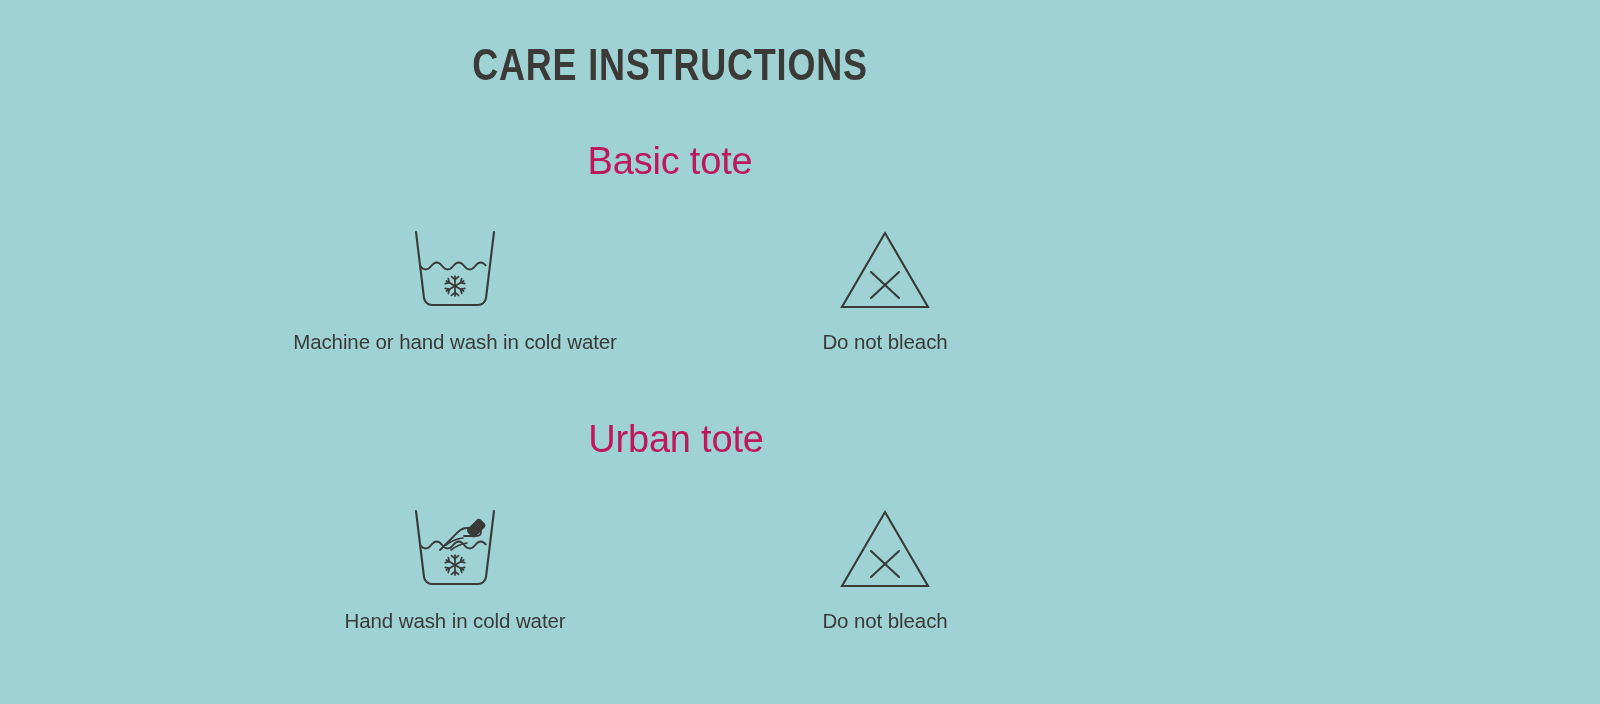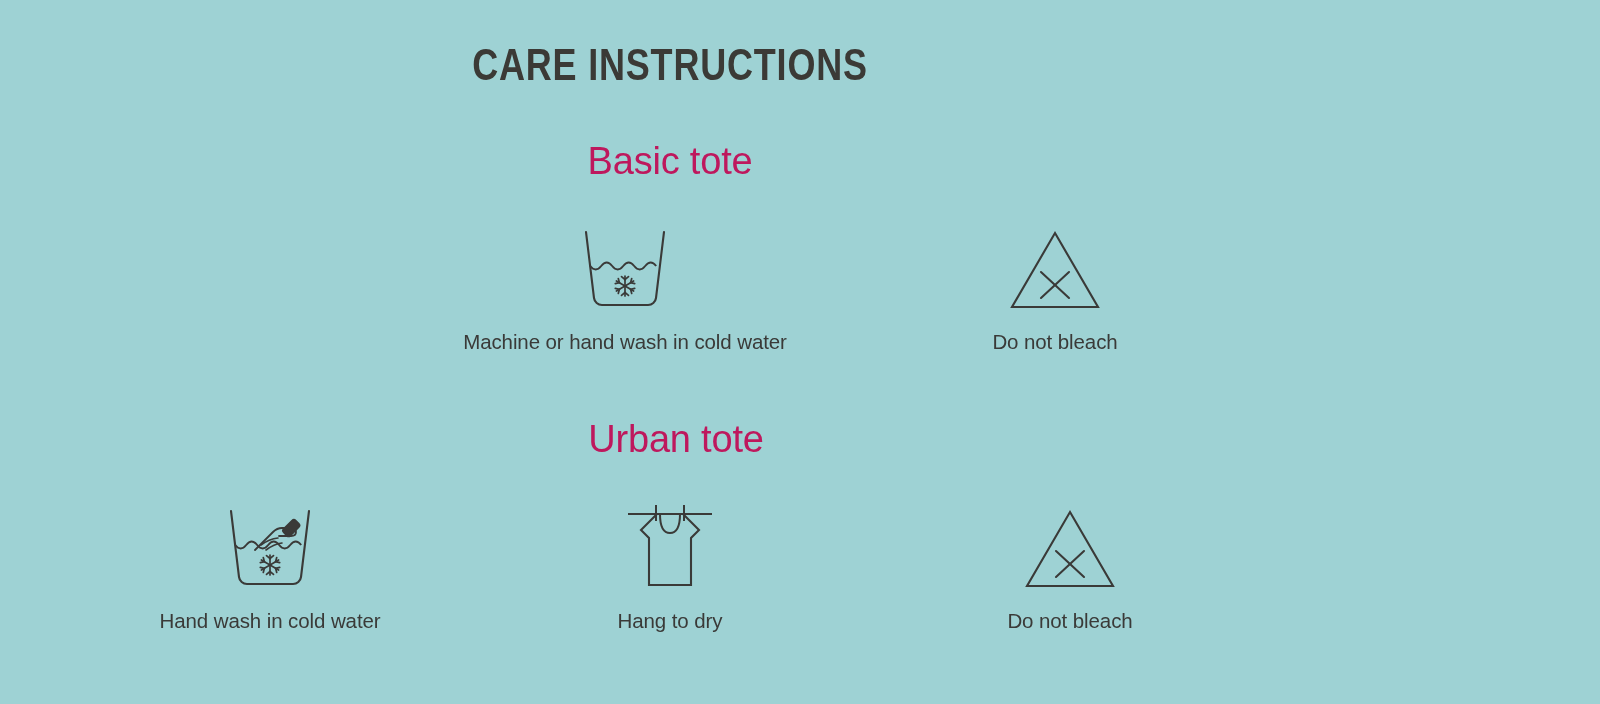--- a/index.html
+++ b/index.html
@@ -41,21 +41,21 @@
     line-height:1;
   }
   .section-basic { position:absolute; top:142px; left:0; right:0; }
   .section-urban { position:absolute; top:420px; left:12px; right:0; }
 
   
   .icon-row {
     position:absolute;
     left:0; right:0;
     display:flex;
-    justify-content:flex-end;
+    justify-content:center;
     align-items:flex-end;
     padding:0 70px;
   }
   .row-basic { top:218px; }
   .row-urban { top:497px; }
 
   .care-item {
     width:430px;
     display:flex;
     flex-direction:column;
@@ -161,32 +161,20 @@
             <line x1="39.4" y1="71.3" x2="35.3" y2="70.4"></line>
             <line x1="39.4" y1="71.3" x2="38.3" y2="75.5"></line>
             <line x1="50.6" y1="64.7" x2="54.7" y2="65.6"></line>
             <line x1="50.6" y1="64.7" x2="51.7" y2="60.5"></line>
           </g>
         </svg>
       </div>
       <div class="care-caption">Hand wash in cold water</div>
     </div>
 
-    <div class="care-item">
-      <div class="icon-box">
-        <svg width="92" height="92" viewBox="0 0 92 92" fill="none" stroke="#3a3a38" stroke-width="2.1">
-          <line x1="4" y1="17" x2="88" y2="17" stroke-width="2.0"></line>
-          <line x1="32" y1="8" x2="32" y2="24" stroke-width="2.0"></line>
-          <line x1="60" y1="8" x2="60" y2="24" stroke-width="2.0"></line>
-          <path d="M33 17 L17 33 L25 41 L25 88 L67 88 L67 41 L75 33 L59 17" fill="none" stroke-linejoin="miter"></path>
-          <path d="M36 17 q0 19 10 19 q10 0 10 -19" fill="none" stroke-width="2.0"></path>
-        </svg>
-      </div>
-      <div class="care-caption">Hang to dry</div>
-    </div>
 
     <div class="care-item">
       <div class="icon-box">
         <svg width="92" height="80" viewBox="0 0 92 80" fill="none" stroke="#3a3a38" stroke-width="2.1">
           <path d="M46 3 L89 77 L3 77 Z" stroke-linejoin="miter" fill="none"></path>
           <line x1="32" y1="42" x2="60" y2="68" stroke-linecap="round"></line>
           <line x1="60" y1="42" x2="32" y2="68" stroke-linecap="round"></line>
         </svg>
       </div>
       <div class="care-caption">Do not bleach</div>

